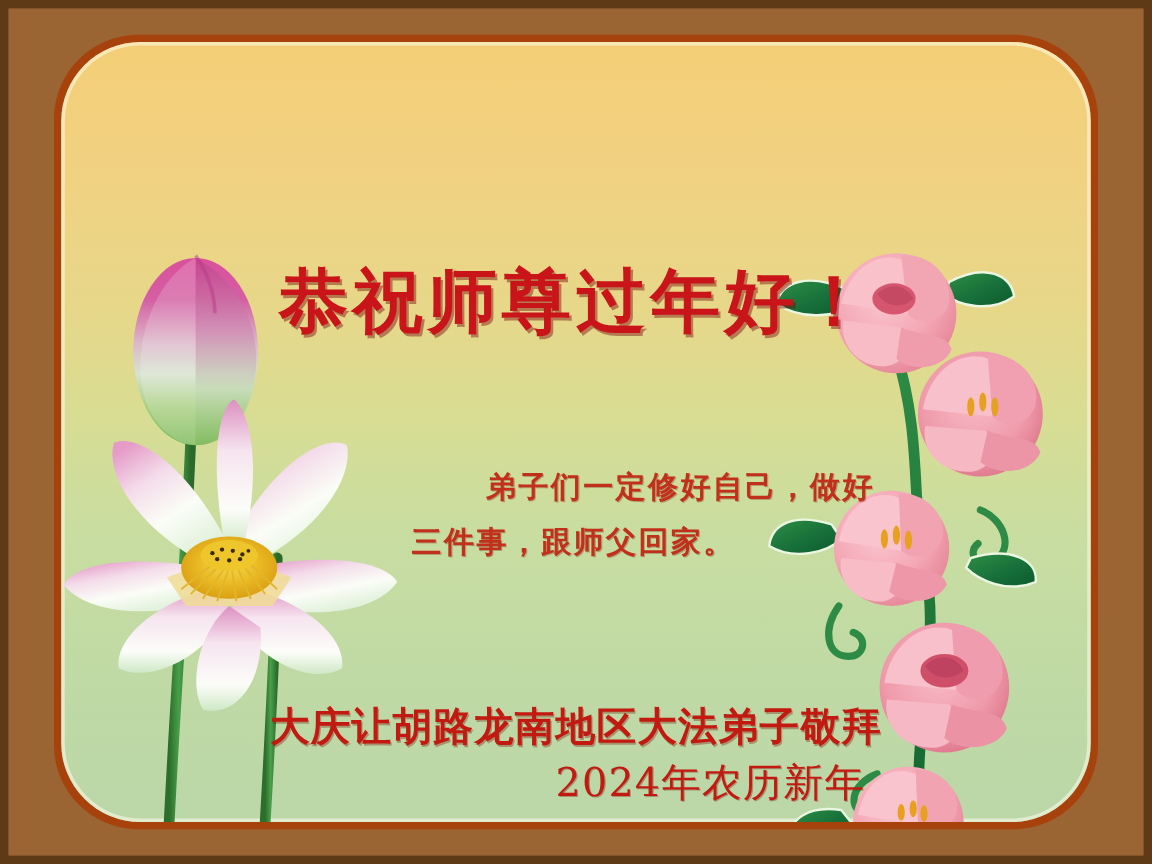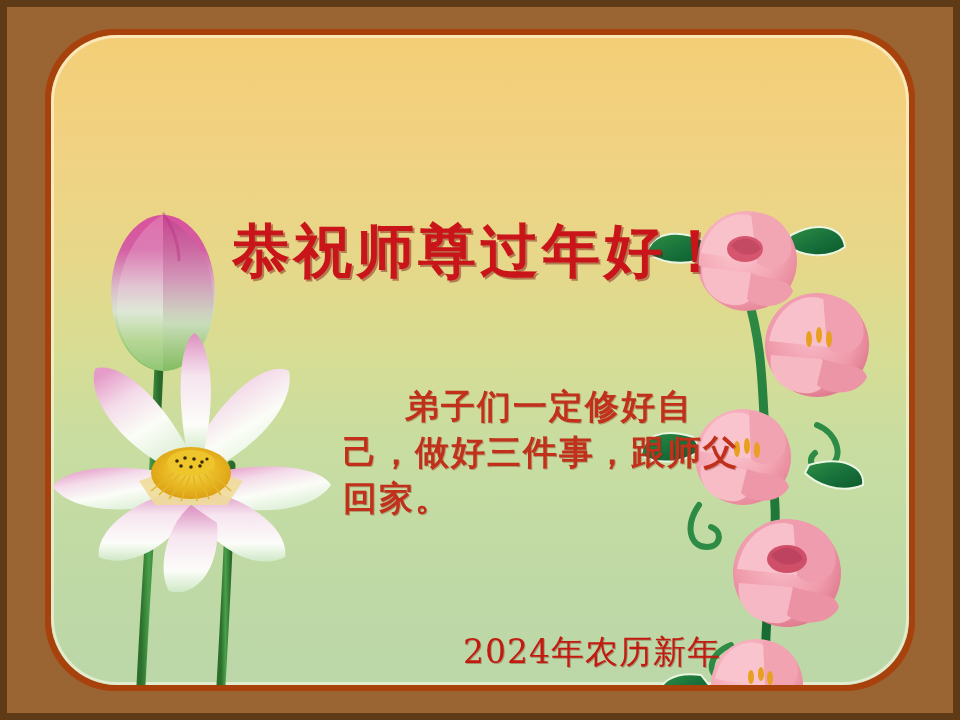--- a/index.html
+++ b/index.html
@@ -49,21 +49,21 @@
     font-size:58px;
     letter-spacing:4px;
     text-shadow:2px 2px 0 rgba(120,10,10,.45);
     white-space:nowrap;
   }
   #body-text{
     position:absolute;left:292px;top:348px;width:400px;
     color:#c0301a;
     font-family:"DejaVu Serif","Liberation Serif",serif;
     font-weight:bold;
-    font-size:34px;
+    font-size:25px;
     line-height:46px;
     letter-spacing:2px;
     text-indent:62px;
     text-shadow:1px 1px 0 rgba(120,20,10,.30);
   }
   #sign-org{
     position:absolute;left:0;right:0;top:549px;
     text-align:center;
     color:#c21a10;
     font-family:"DejaVu Serif","Liberation Serif",serif;
@@ -276,17 +276,18 @@
             <ellipse cx="4" cy="-11" rx="3" ry="7"></ellipse>
           <ellipse cx="13" cy="-7" rx="3" ry="7"></ellipse>
         </g>
       </g>
     </svg>
 
     <div id="title">恭祝师尊过年好！</div>
 
     <div id="body-text">弟子们一定修好自己，做好三件事，跟师父回家。</div>
 
+    <div id="sign-org">大庆让胡路龙南地区大法弟子敬拜</div>
 
     <div id="sign-date">2024年农历新年</div>
 
   </div>
 </div>
 
 </body></html>

